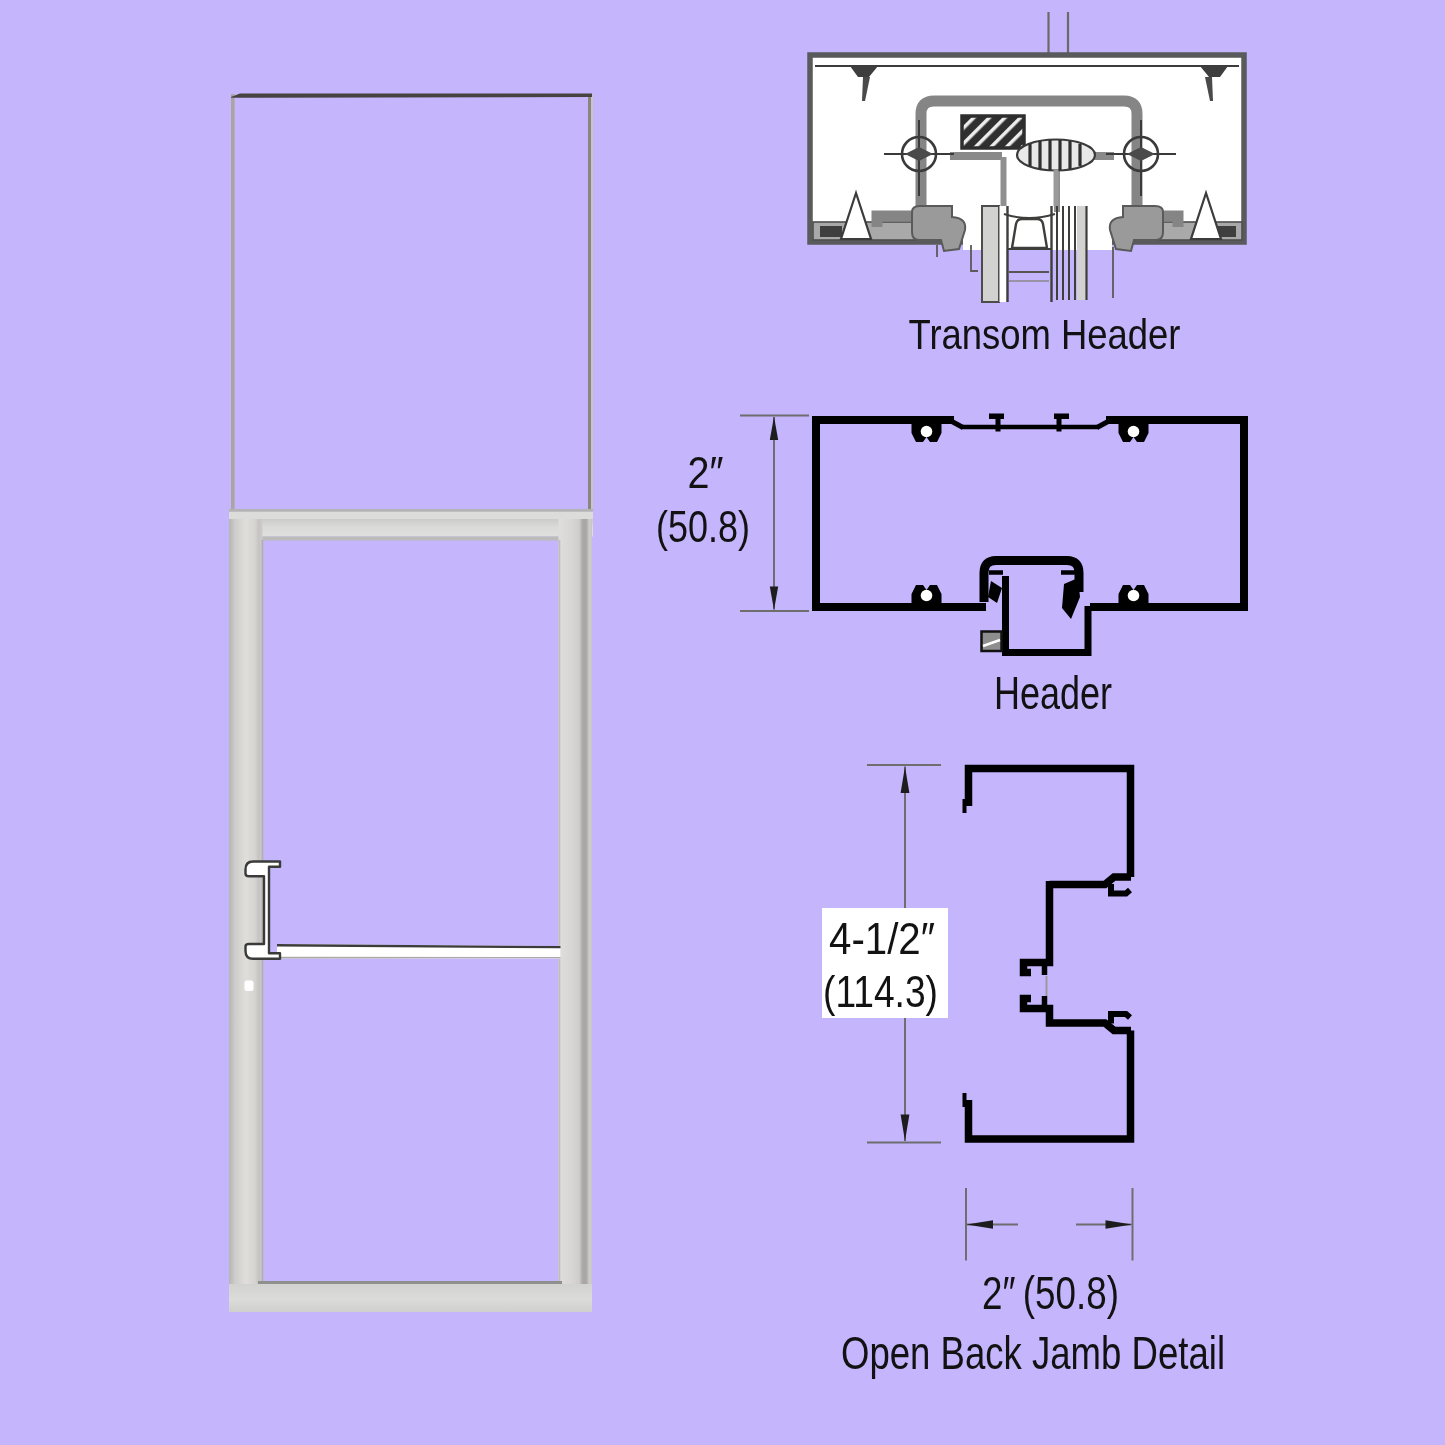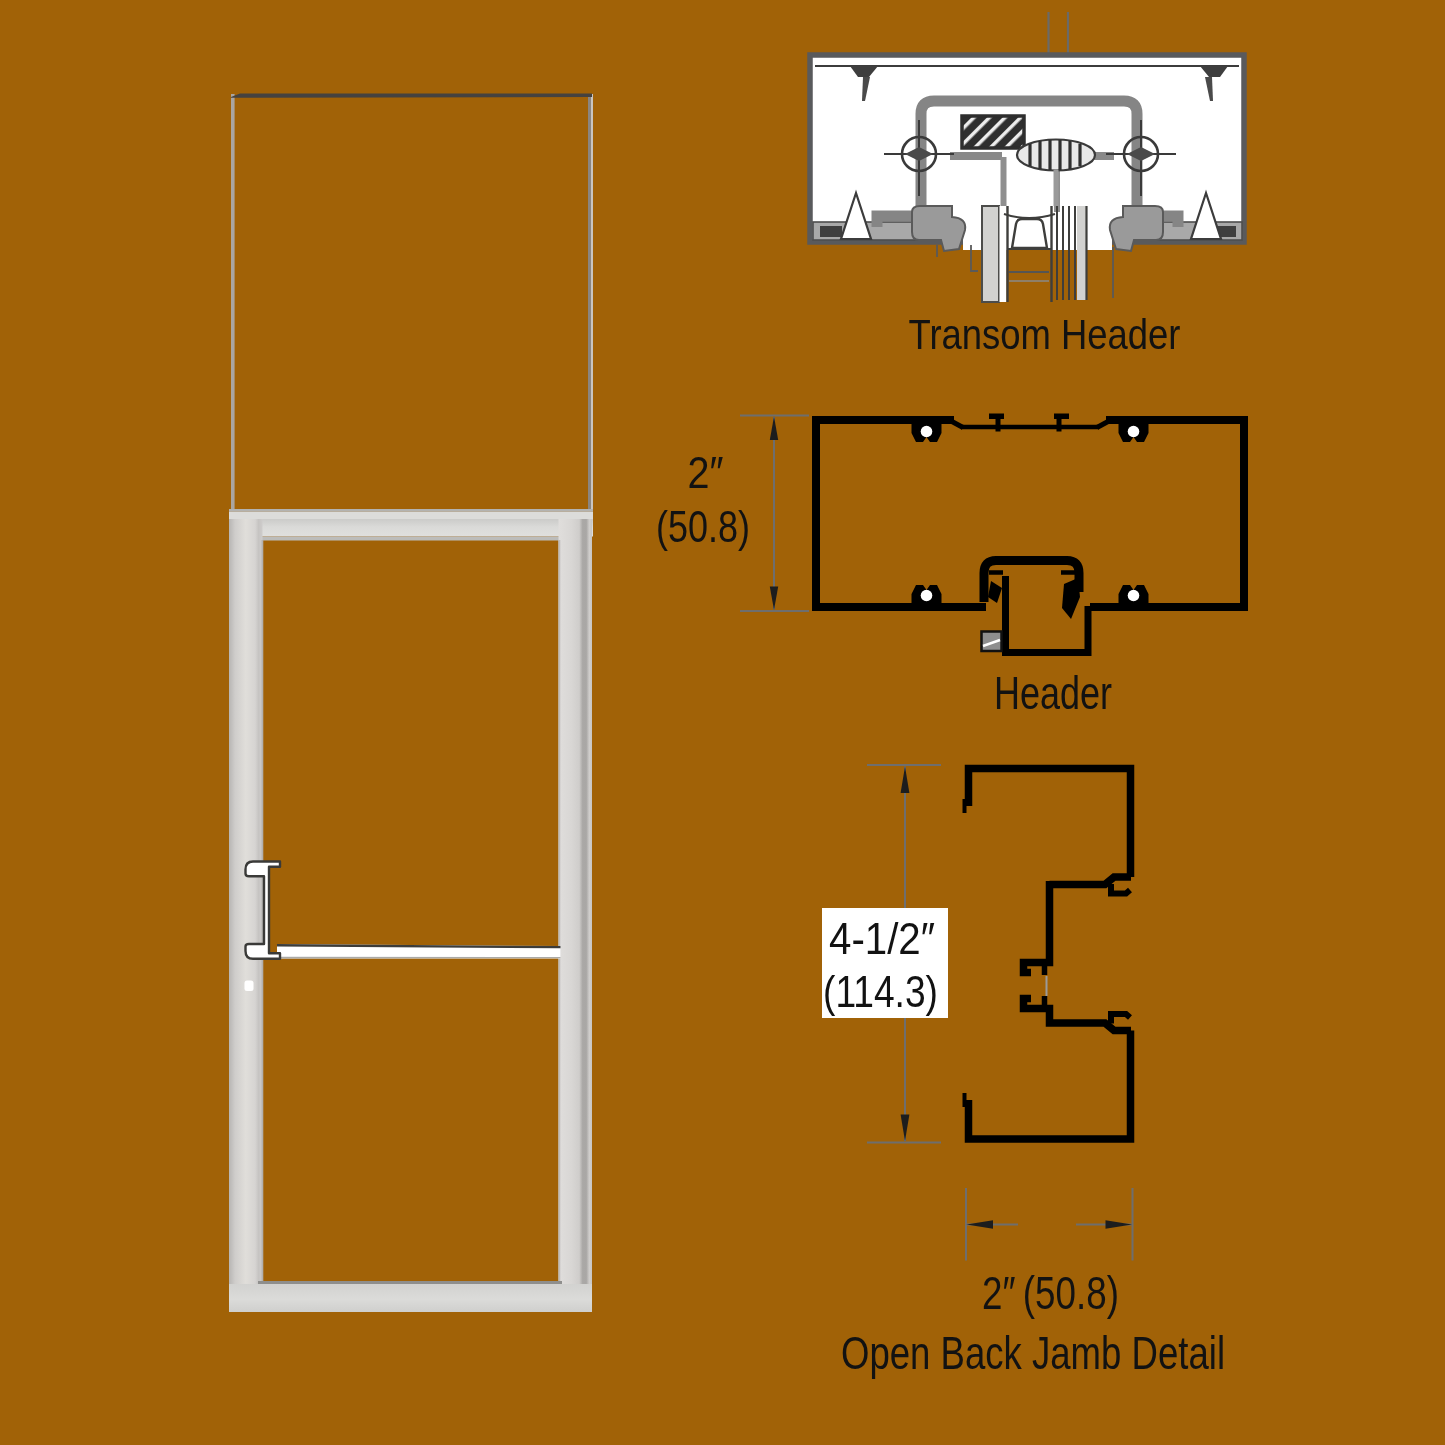--- a/index.html
+++ b/index.html
@@ -1,16 +1,16 @@
 <!DOCTYPE html>
 <html><head>
 <meta charset="utf-8">
 <style>
   html,body{margin:0;padding:0;background:#ffffff;}
-  .page{position:relative;width:1445px;height:1445px;background:#a16207;overflow:hidden;
+  .page{position:relative;width:1445px;height:1445px;background:#c4b5fd;overflow:hidden;
         font-family:"Liberation Sans", sans-serif;}
   svg{position:absolute;left:0;top:0;}
   text{fill:#121212;}
 </style>
 </head>
 <body>
 <div class="page">
 <svg width="1445" height="1445" viewBox="0 0 1445 1445">
   <defs>
     <linearGradient id="stileL" x1="0" y1="0" x2="1" y2="0">

